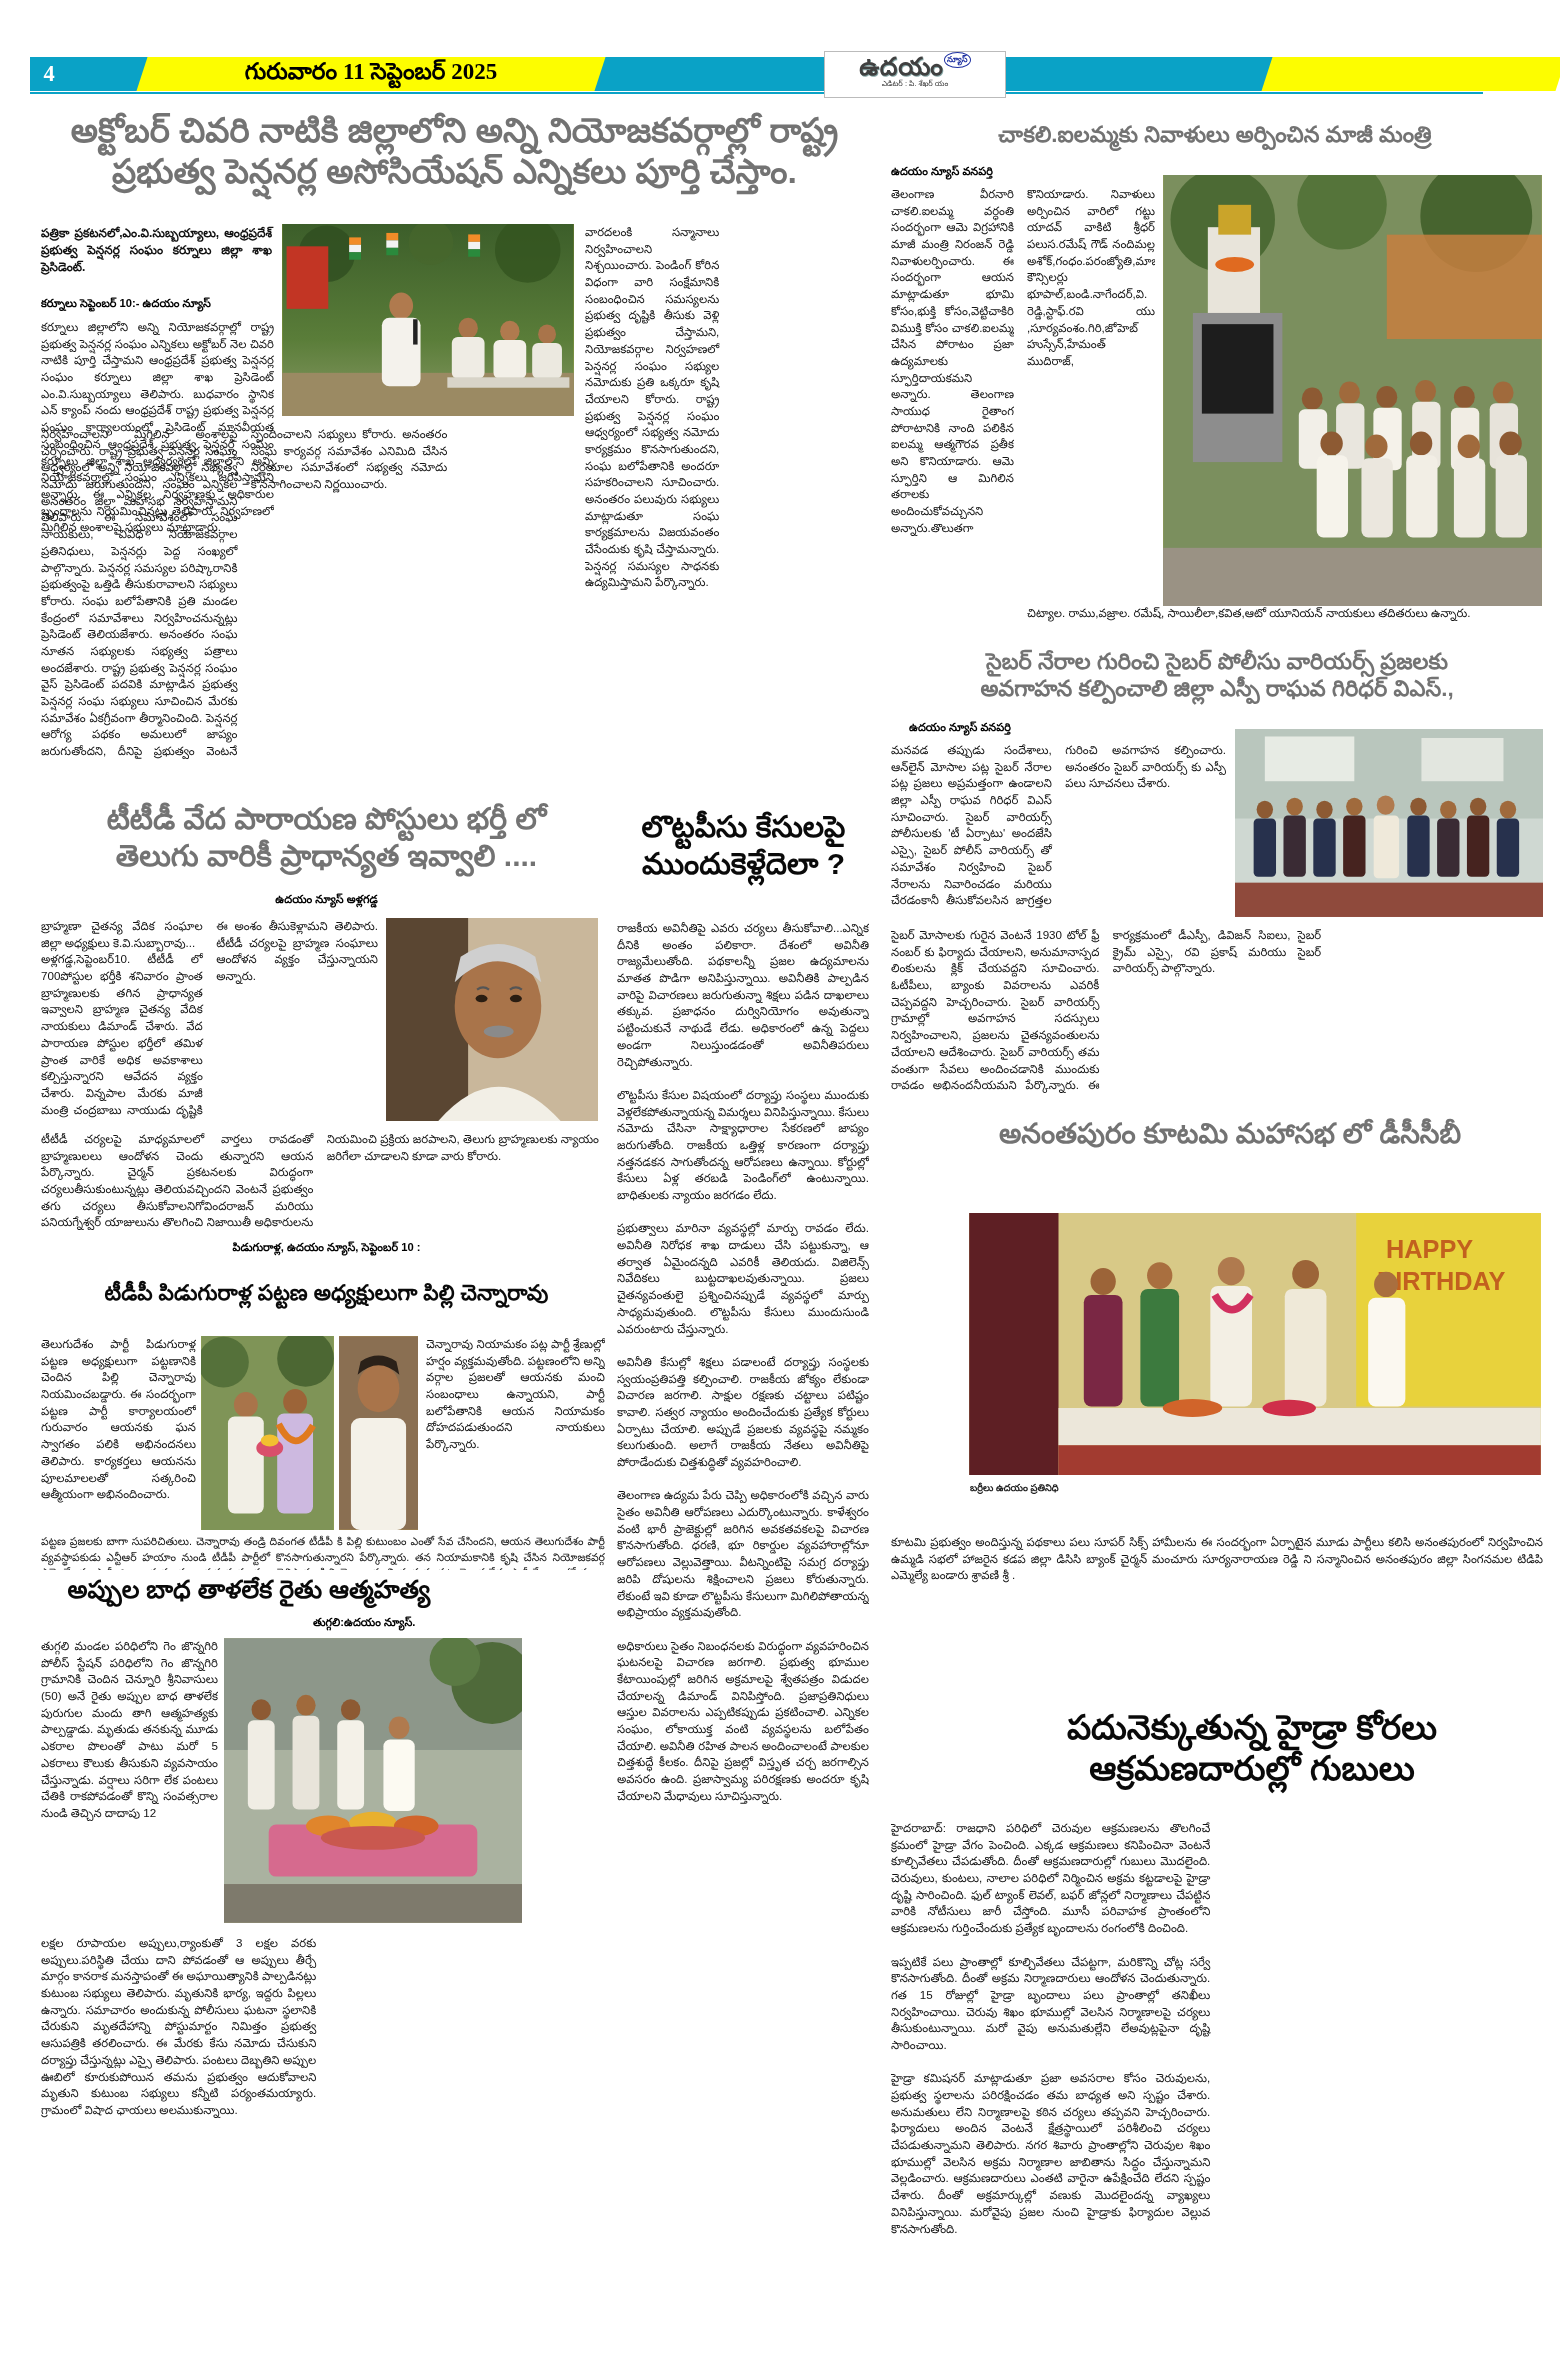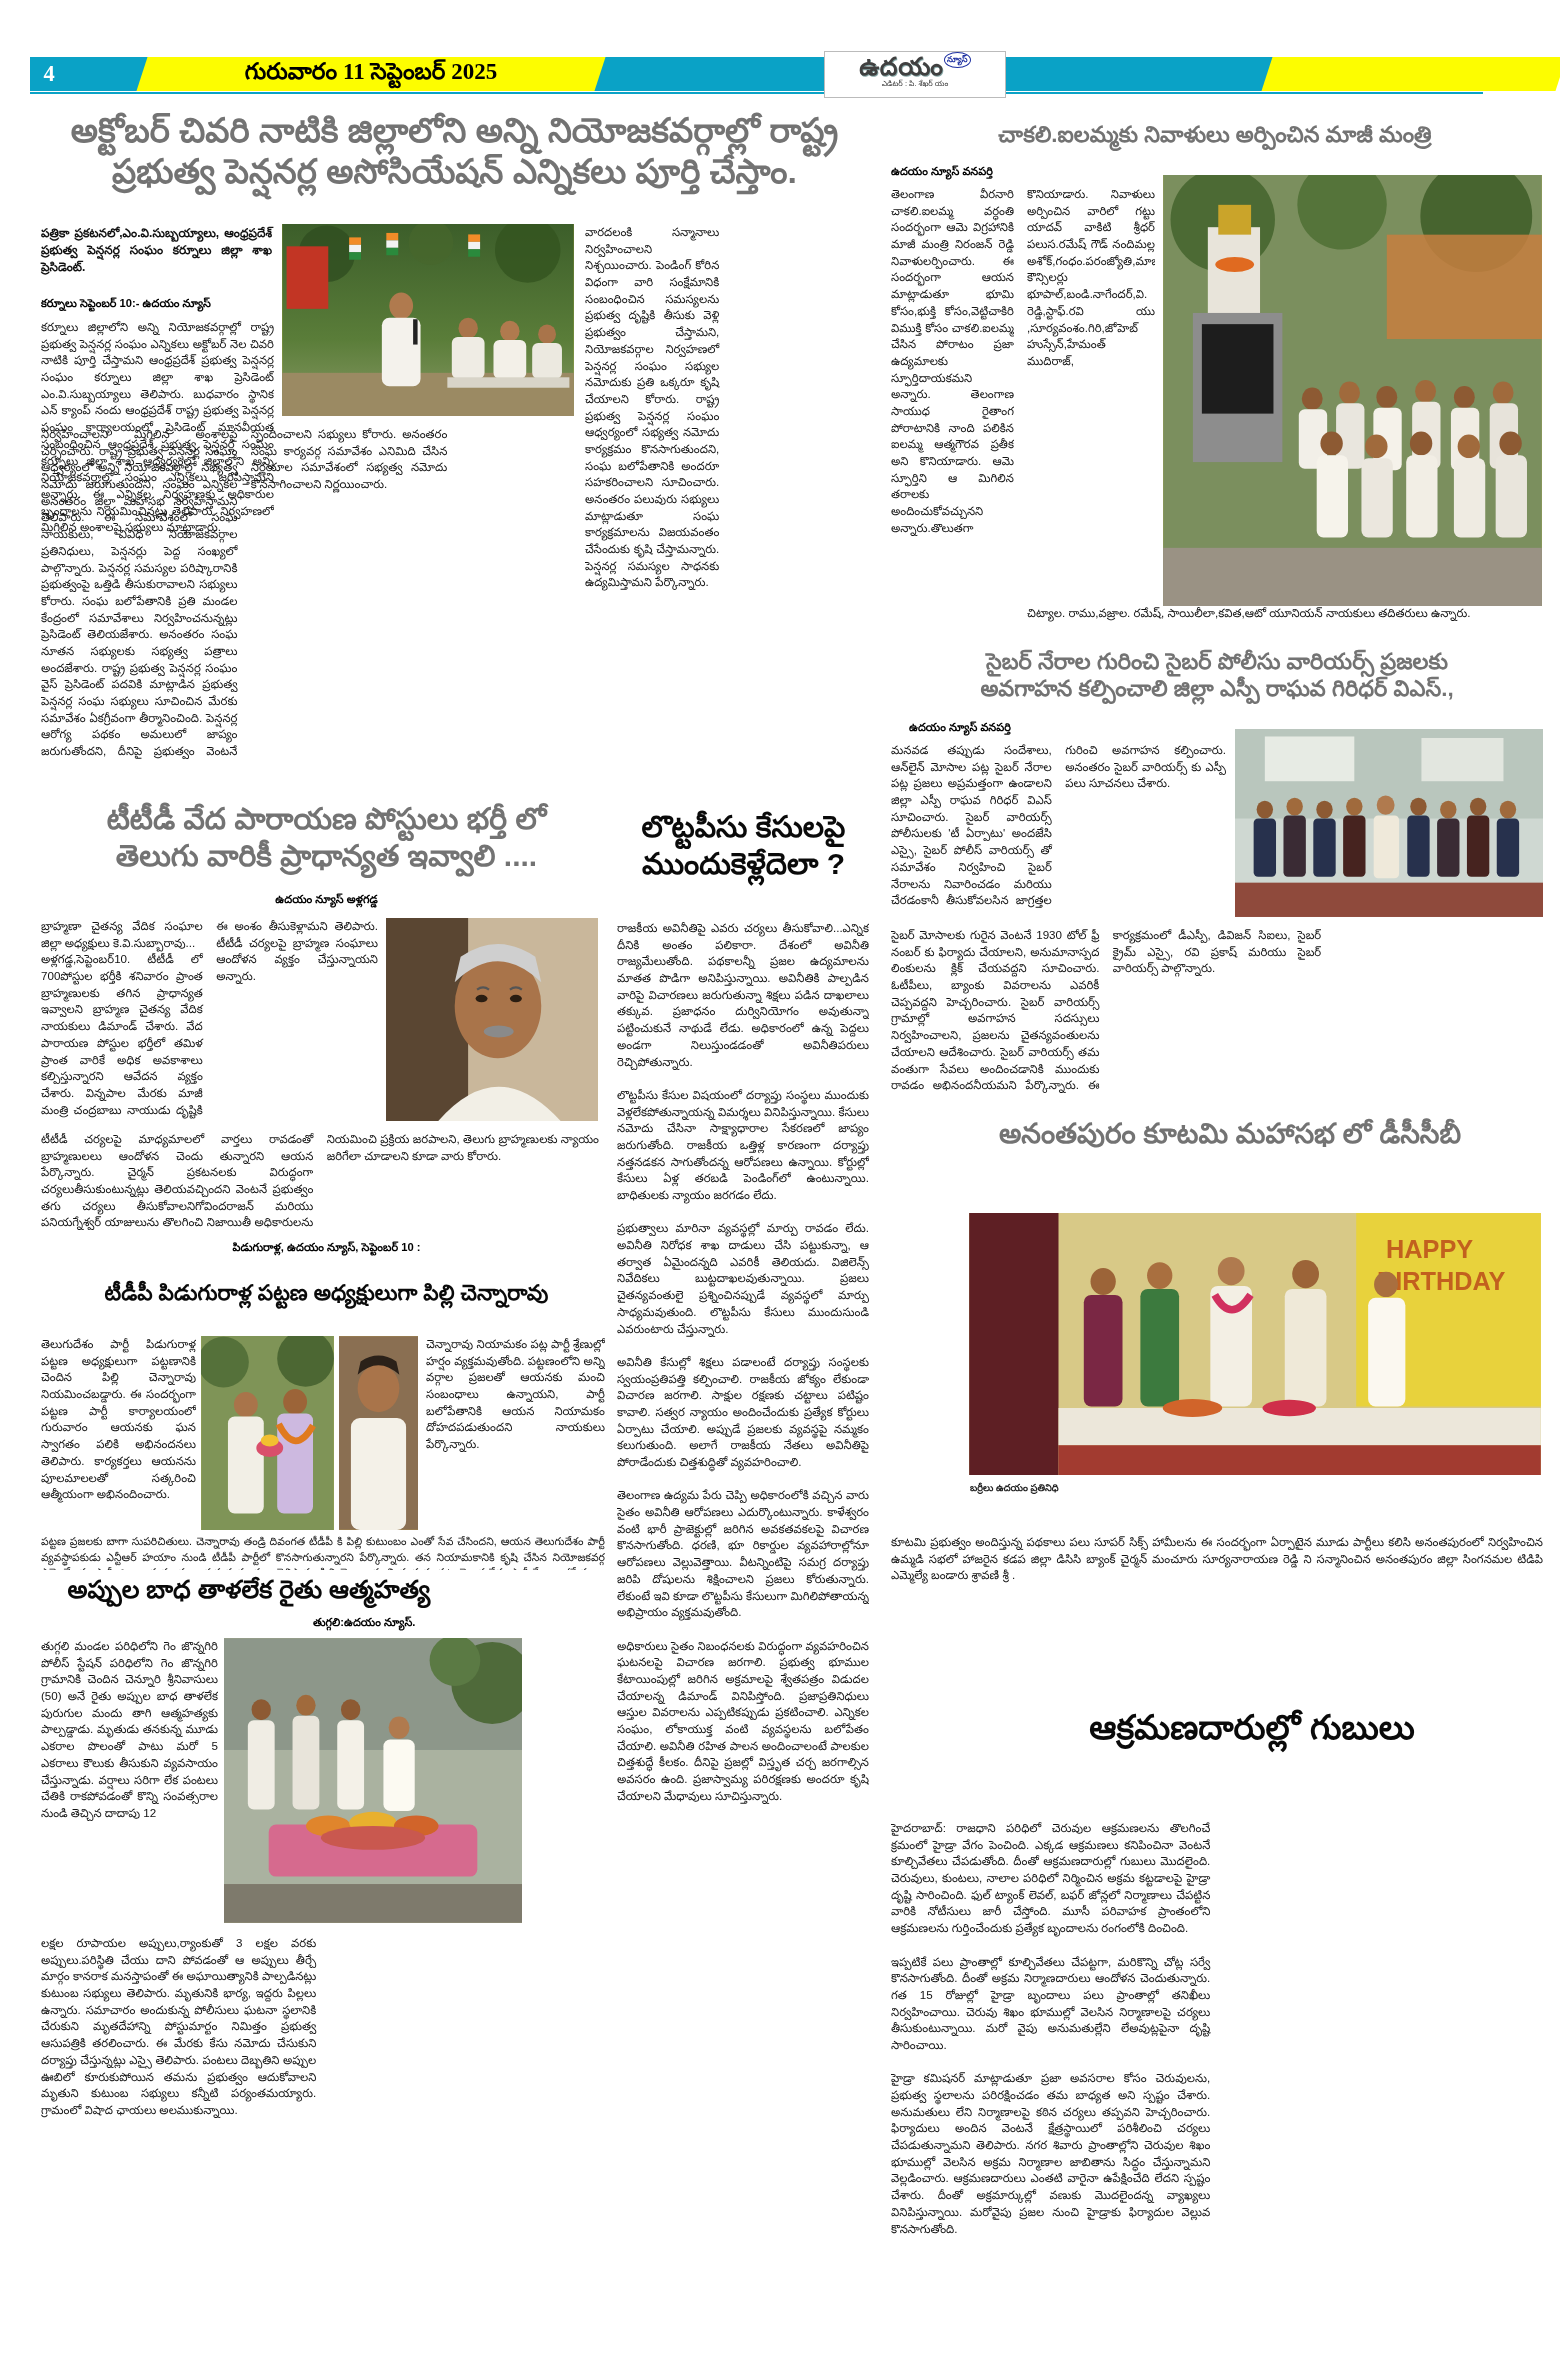--- a/index.html
+++ b/index.html
@@ -215,20 +215,21 @@
       <rect x="120" y="262" width="648" height="50" fill="#ece7da"></rect>
       <ellipse cx="300" cy="262" rx="40" ry="12" fill="#d1642a"></ellipse>
         <ellipse cx="430" cy="262" rx="36" ry="11" fill="#cf2f4a"></ellipse>
       <rect x="120" y="312" width="648" height="40" fill="#a23b30"></rect>
     </svg>
   </div>
   <div class="abs caption" style="left:970px;top:1482px;width:298px;">బర్రీలు ఉదయం ప్రతినిధి</div>
   <div class="abs body" style="left:891px;top:1534px;width:652px;height:149px;">కూటమి ప్రభుత్వం అందిస్తున్న పథకాలు పలు సూపర్ సిక్స్ హామీలను ఈ సందర్భంగా ఏర్పాటైన మూడు పార్టీలు కలిసి అనంతపురంలో నిర్వహించిన ఉమ్మడి సభలో హాజరైన కడప జిల్లా డిసిసి బ్యాంక్ చైర్మన్ మంచూరు సూర్యనారాయణ రెడ్డి ని సన్మానించిన అనంతపురం జిల్లా సింగనమల టిడిపి ఎమ్మెల్యే బండారు శ్రావణి శ్రీ .</div>
 
   <div class="abs hl-black" style="left:954px;top:1707px;width:596px;font-size:34px;">
+    <div>పదునెక్కుతున్న హైడ్రా కోరలు</div>
     <div>ఆక్రమణదారుల్లో గుబులు</div>
   </div>
   <div class="abs body cols2" style="left:891px;top:1820px;width:652px;height:504px;">హైదరాబాద్: రాజధాని పరిధిలో చెరువుల ఆక్రమణలను తొలగించే క్రమంలో హైడ్రా వేగం పెంచింది. ఎక్కడ ఆక్రమణలు కనిపించినా వెంటనే కూల్చివేతలు చేపడుతోంది. దీంతో ఆక్రమణదారుల్లో గుబులు మొదలైంది. చెరువులు, కుంటలు, నాలాల పరిధిలో నిర్మించిన అక్రమ కట్టడాలపై హైడ్రా దృష్టి సారించింది. ఫుల్ ట్యాంక్ లెవల్, బఫర్ జోన్లలో నిర్మాణాలు చేపట్టిన వారికి నోటీసులు జారీ చేస్తోంది. మూసీ పరివాహక ప్రాంతంలోని ఆక్రమణలను గుర్తించేందుకు ప్రత్యేక బృందాలను రంగంలోకి దించింది.
 
 ఇప్పటికే పలు ప్రాంతాల్లో కూల్చివేతలు చేపట్టగా, మరికొన్ని చోట్ల సర్వే కొనసాగుతోంది. దీంతో అక్రమ నిర్మాణదారులు ఆందోళన చెందుతున్నారు. గత 15 రోజుల్లో హైడ్రా బృందాలు పలు ప్రాంతాల్లో తనిఖీలు నిర్వహించాయి. చెరువు శిఖం భూముల్లో వెలసిన నిర్మాణాలపై చర్యలు తీసుకుంటున్నాయి. మరో వైపు అనుమతుల్లేని లేఅవుట్లపైనా దృష్టి సారించాయి.
 
 హైడ్రా కమిషనర్ మాట్లాడుతూ ప్రజా అవసరాల కోసం చెరువులను, ప్రభుత్వ స్థలాలను పరిరక్షించడం తమ బాధ్యత అని స్పష్టం చేశారు. అనుమతులు లేని నిర్మాణాలపై కఠిన చర్యలు తప్పవని హెచ్చరించారు. ఫిర్యాదులు అందిన వెంటనే క్షేత్రస్థాయిలో పరిశీలించి చర్యలు చేపడుతున్నామని తెలిపారు. నగర శివారు ప్రాంతాల్లోని చెరువుల శిఖం భూముల్లో వెలసిన అక్రమ నిర్మాణాల జాబితాను సిద్ధం చేస్తున్నామని వెల్లడించారు. ఆక్రమణదారులు ఎంతటి వారైనా ఉపేక్షించేది లేదని స్పష్టం చేశారు. దీంతో అక్రమార్కుల్లో వణుకు మొదలైందన్న వ్యాఖ్యలు వినిపిస్తున్నాయి. మరోవైపు ప్రజల నుంచి హైడ్రాకు ఫిర్యాదుల వెల్లువ కొనసాగుతోంది.</div>
 
   <div class="abs hl-pink" style="left:45px;top:801px;width:563px;font-size:30px;">
     <div>టీటీడీ వేద పారాయణ పోస్టులు భర్తీ లో</div>

